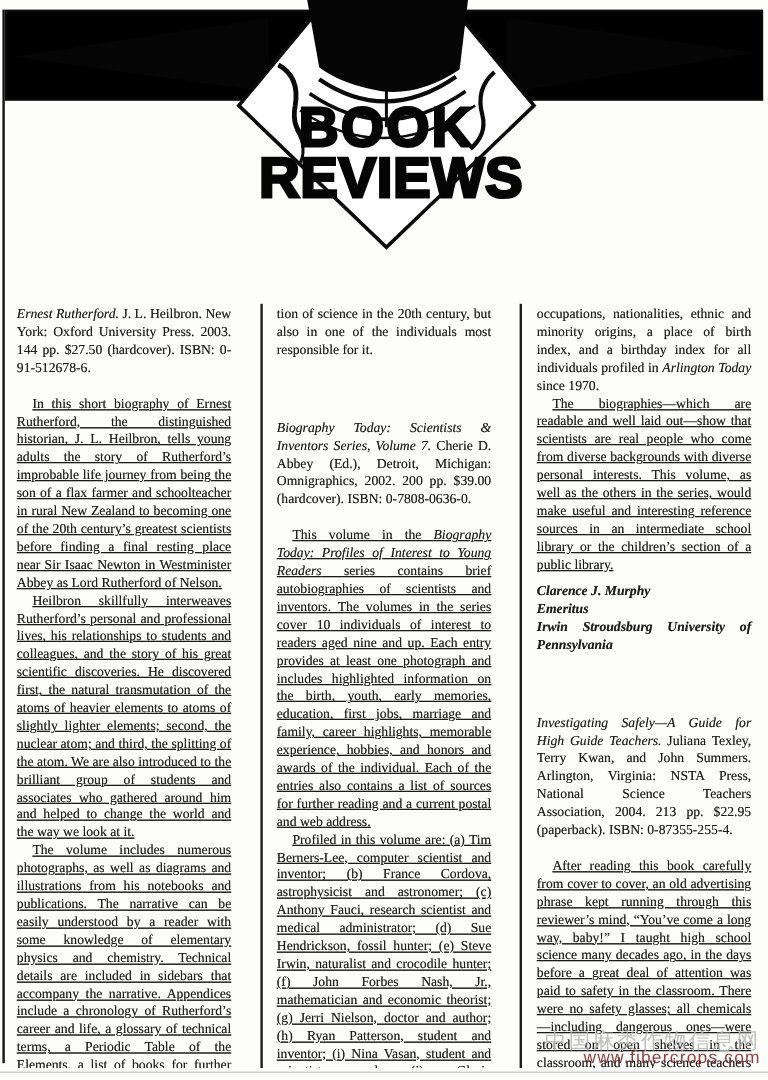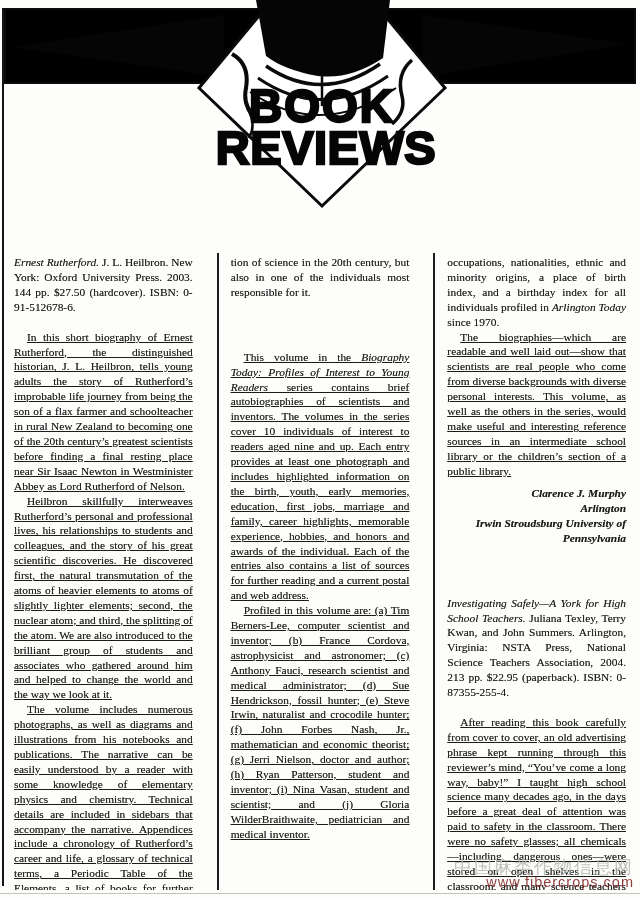--- a/index.html
+++ b/index.html
@@ -29,21 +29,21 @@
   .col + .col{border-left:2px solid #1d1d1d;}
   .col{padding:2px 6px 0 4px;}
   .col + .col{padding-left:12px;}
   p{margin:0;}
   p.paragraph{text-indent:13px;text-decoration:underline;}
   p.continuation{text-indent:0;}
   p.citation{text-indent:0;margin-bottom:15px;}
   .it{font-style:italic;}
   .gap{height:50px;}
   .signature{
-    text-align:right;font-weight:bold;font-style:italic;margin-top:7px;
+    font-weight:bold;font-style:italic;margin-top:7px;
     line-height:15px;
   }
   
   .watermark{
     position:absolute;right:6px;top:860px;width:250px;
     text-align:right;pointer-events:none;
     font-family:"Liberation Sans","DejaVu Sans",sans-serif;
     color:#b7b7b4;opacity:.85;
   }
   .watermark .wm1{font-size:18px;letter-spacing:2px;line-height:14px;}
@@ -92,33 +92,34 @@
 <div class="columns">
   <div class="col">
       <p class="citation"><span class="it">Ernest Rutherford.</span><span> J. L. Heilbron. New York: Oxford University Press. 2003. 144 pp. $27.50 (hardcover). ISBN: 0-91-512678-6.</span></p>
       <p class="paragraph"><span>In this short biography of Ernest Rutherford, the distinguished historian, J. L. Heilbron, tells young adults the story of Rutherford’s improbable life journey from being the son of a flax farmer and schoolteacher in rural New Zealand to becoming one of the 20th century’s greatest scientists before finding a final resting place near Sir Isaac Newton in Westminister Abbey as Lord Rutherford of Nelson.</span></p>
       <p class="paragraph"><span>Heilbron skillfully interweaves Rutherford’s personal and professional lives, his relationships to students and colleagues, and the story of his great scientific discoveries. He discovered first, the natural transmutation of the atoms of heavier elements to atoms of slightly lighter elements; second, the nuclear atom; and third, the splitting of the atom. We are also introduced to the brilliant group of students and associates who gathered around him and helped to change the world and the way we look at it.</span></p>
       <p class="paragraph"><span>The volume includes numerous photographs, as well as diagrams and illustrations from his notebooks and publications. The narrative can be easily understood by a reader with some knowledge of elementary physics and chemistry. Technical details are included in sidebars that accompany the narrative. Appendices include a chronology of Rutherford’s career and life, a glossary of technical terms, a Periodic Table of the Elements, a list of books for further reading, and an index.</span></p>
     </div>
   <div class="col">
       <p class="continuation"><span>tion of science in the 20th century, but also in one of the individuals most responsible for it.</span></p>
       <div class="gap"></div>
+      <p class="citation"><span class="it">Biography Today: Scientists &amp; Inventors Series, Volume 7.</span><span> Cherie D. Abbey (Ed.), Detroit, Michigan: Omnigraphics, 2002. 200 pp. $39.00 (hardcover). ISBN: 0-7808-0636-0.</span></p>
       <p class="paragraph"><span>This volume in the </span><span class="it">Biography Today: Profiles of Interest to Young Readers</span><span> series contains brief autobiographies of scientists and inventors. The volumes in the series cover 10 individuals of interest to readers aged nine and up. Each entry provides at least one photograph and includes highlighted information on the birth, youth, early memories, education, first jobs, marriage and family, career highlights, memorable experience, hobbies, and honors and awards of the individual. Each of the entries also contains a list of sources for further reading and a current postal and web address.</span></p>
       <p class="paragraph"><span>Profiled in this volume are: (a) Tim Berners-Lee, computer scientist and inventor; (b) France Cordova, astrophysicist and astronomer; (c) Anthony Fauci, research scientist and medical administrator; (d) Sue Hendrickson, fossil hunter; (e) Steve Irwin, naturalist and crocodile hunter; (f) John Forbes Nash, Jr., mathematician and economic theorist; (g) Jerri Nielson, doctor and author; (h) Ryan Patterson, student and inventor; (i) Nina Vasan, student and scientist; and (j) Gloria WilderBraithwaite, pediatrician and medical inventor.</span></p>
     </div>
   <div class="col">
       <p class="continuation"><span>occupations, nationalities, ethnic and minority origins, a place of birth index, and a birthday index for all individuals profiled in </span><span class="it">Arlington Today</span><span> since 1970.</span></p>
       <p class="paragraph"><span>The biographies—which are readable and well laid out—show that scientists are real people who come from diverse backgrounds with diverse personal interests. This volume, as well as the others in the series, would make useful and interesting reference sources in an intermediate school library or the children’s section of a public library.</span></p>
       <div class="signature">
         <div>Clarence J. Murphy</div>
-        <div>Arlington</div>
+        <div>Emeritus</div>
         <div>Irwin Stroudsburg University of Pennsylvania</div>
       </div>
       <div class="gap"></div>
-      <p class="citation"><span class="it">Investigating Safely—A York for High School Teachers.</span><span> Juliana Texley, Terry Kwan, and John Summers. Arlington, Virginia: NSTA Press, National Science Teachers Association, 2004. 213 pp. $22.95 (paperback). ISBN: 0-87355-255-4.</span></p>
+      <p class="citation"><span class="it">Investigating Safely—A Guide for High Guide Teachers.</span><span> Juliana Texley, Terry Kwan, and John Summers. Arlington, Virginia: NSTA Press, National Science Teachers Association, 2004. 213 pp. $22.95 (paperback). ISBN: 0-87355-255-4.</span></p>
       <p class="paragraph"><span>After reading this book carefully from cover to cover, an old advertising phrase kept running through this reviewer’s mind, “You’ve come a long way, baby!” I taught high school science many decades ago, in the days before a great deal of attention was paid to safety in the classroom. There were no safety glasses; all chemicals—including dangerous ones—were stored on open shelves in the classroom, and many science teachers were forced to be “Itinerant Teachers,” assigned to several different rooms throughout the day, teaching “science on a cart,” as described on p.</span></p>
     </div>
 </div>
 
 <div class="watermark">
   <div class="wm1">中国麻类作物信息网</div>
   <div class="wm2">www.fibercrops.com</div>
 </div>
 
 </body></html>

